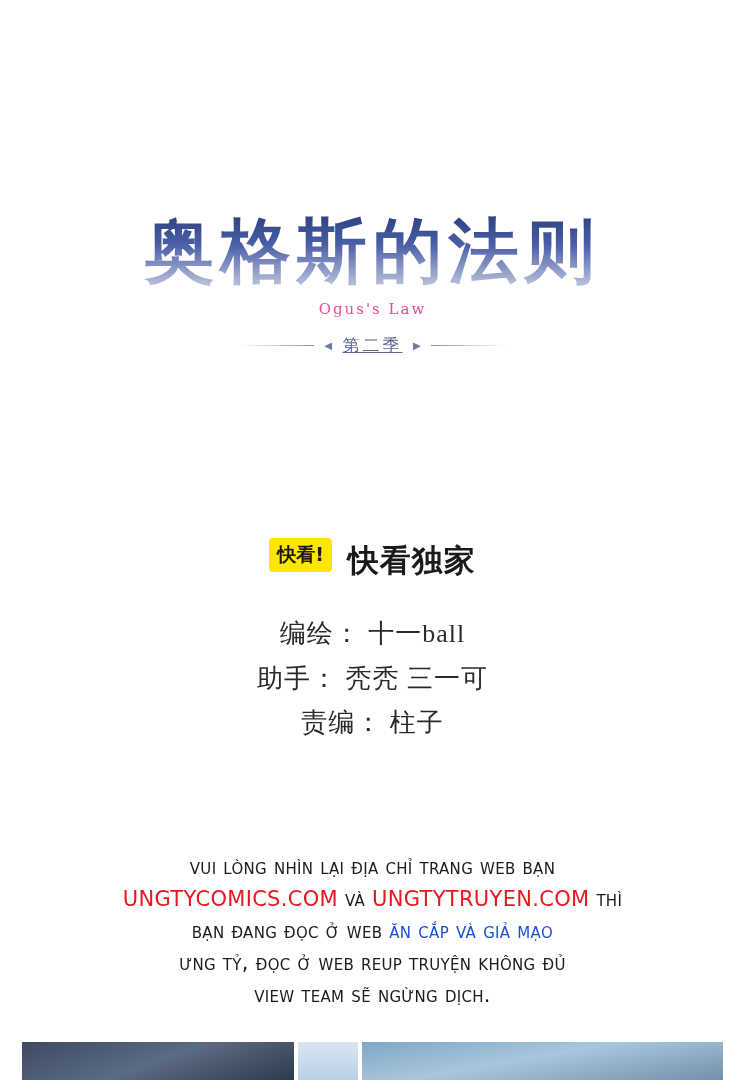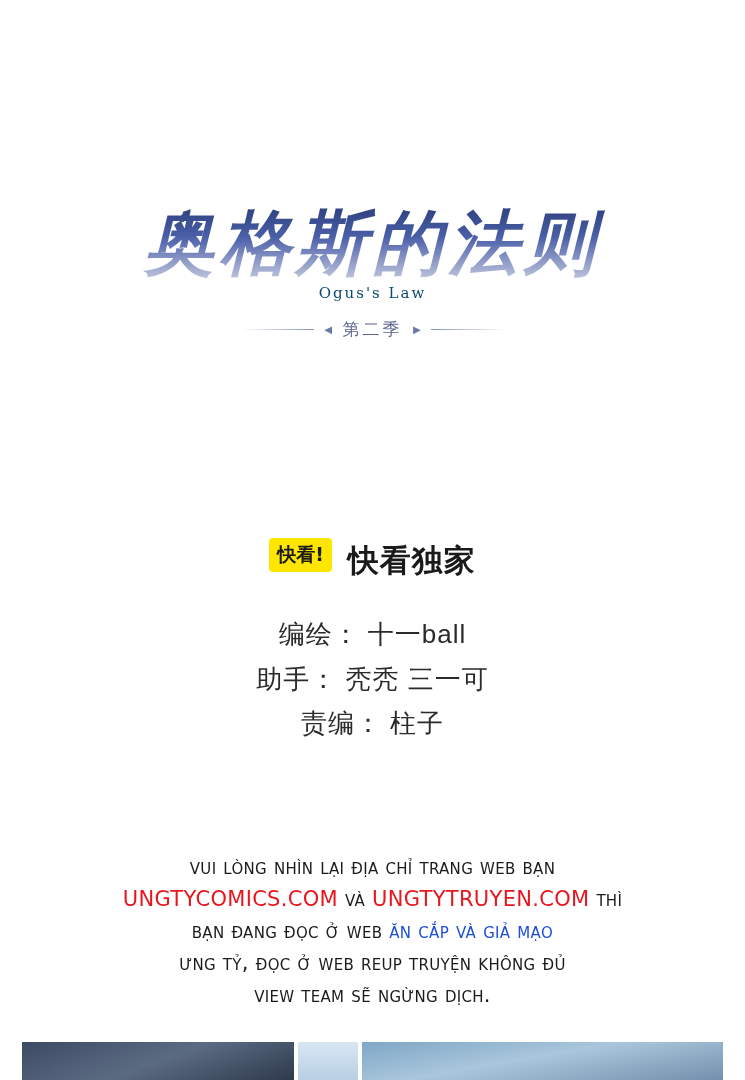--- a/index.html
+++ b/index.html
@@ -36,30 +36,29 @@
     font-size: 70px;
     font-weight: bold;
     letter-spacing: 6px;
     line-height: 1.12;
     background: linear-gradient(180deg, #2b3d7a 0%, #4a5fa8 42%, #8b97c6 72%, #c6ccdf 100%);
     -webkit-background-clip: text;
     background-clip: text;
     color: transparent;
     -webkit-text-fill-color: transparent;
     text-shadow: none;
-    margin: 8px;
+    margin: 16px;
     padding: 0 8px 0 8px;
-    font-style: italic;
   }
 
   .title-en {
     font-family: "DejaVu Serif", serif;
     font-size: 15px;
     letter-spacing: 2px;
-    color: #0c4a6e;
+    color: #ec4899;
     margin-top: -6px;
   }
 
   .season-row {
     display: flex;
     align-items: center;
     justify-content: center;
     gap: 8px;
     margin-top: 16px;
   }
@@ -74,20 +73,21 @@
   .season-arrow {
     color: #6d7aa8;
     font-size: 13px;
     line-height: 1;
   }
   .season-text {
     font-family: "DejaVu Serif", serif;
     font-size: 17px;
     letter-spacing: 3px;
     color: #5c6691;
+    text-decoration: underline;
   }
 
   
   .badge-row {
     position: absolute;
     top: 528px;
     left: 0;
     width: 745px;
     display: flex;
     align-items: center;
@@ -116,21 +116,21 @@
 
   
   .credits {
     position: absolute;
     top: 612px;
     left: 0;
     width: 745px;
     text-align: center;
   }
   .credit-line {
-    font-family: Liberation Sans, sans-serif;
+    font-family: Liberation Serif, serif;
     font-size: 26px;
     color: #2a2a2a;
     line-height: 1.72;
     letter-spacing: 1px;
   }
 
   
   .notice {
     position: absolute;
     top: 852px;

